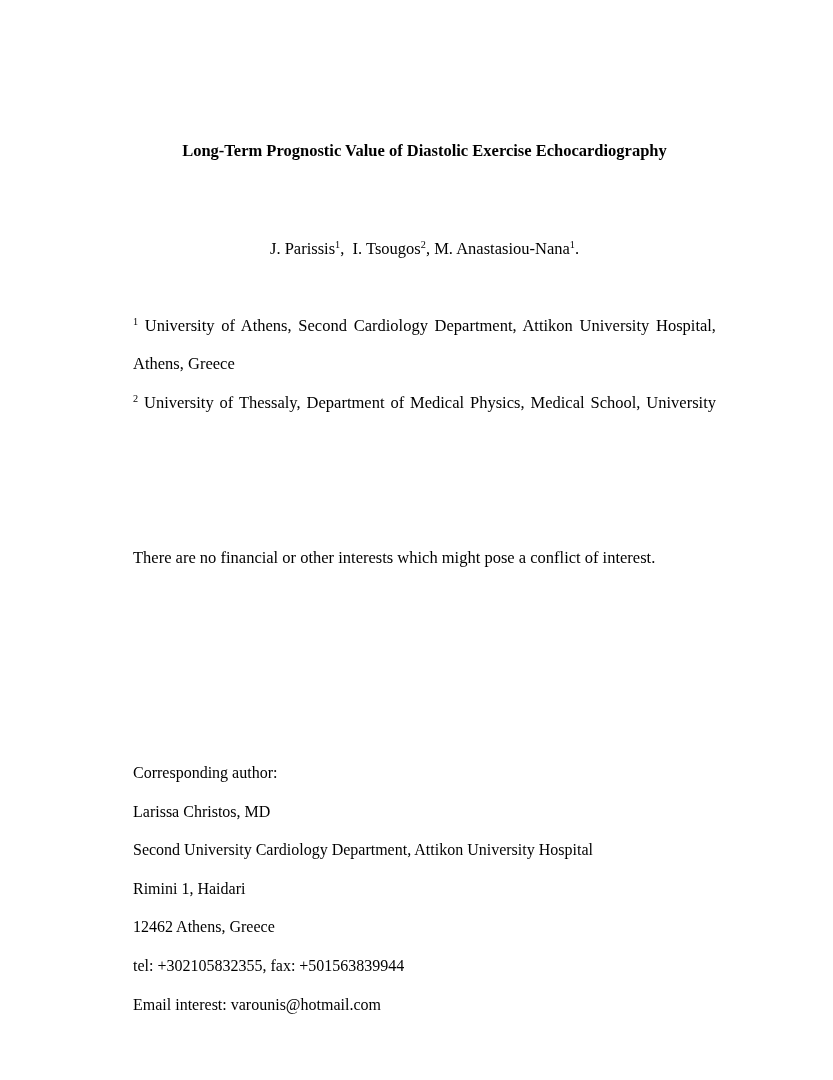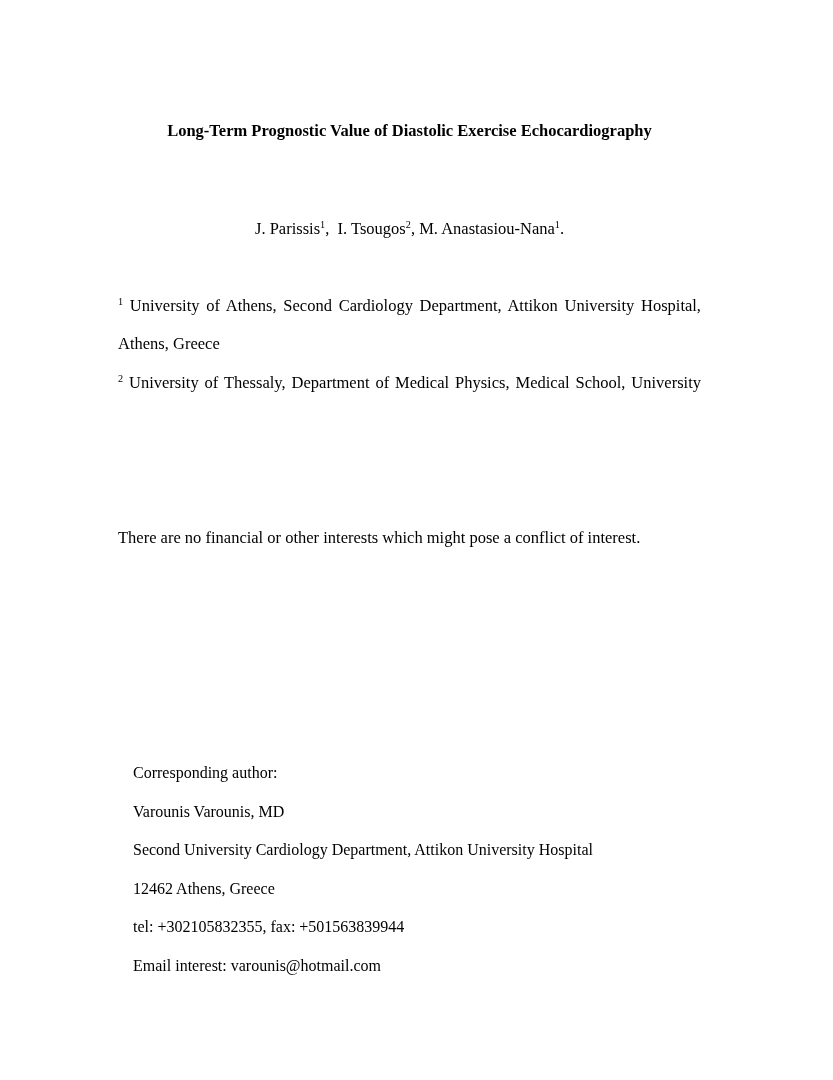--- a/index.html
+++ b/index.html
@@ -10,23 +10,24 @@
     color: #000000;
     position: relative;
     overflow: hidden;
   }
   .page {
     position: absolute; left: 0; top: 0;
     width: 833px; height: 1080px; background: #ffffff;
   }
   .line {
     position: absolute;
-    left: 118px; width: 583px;
+    left: 133px; width: 583px;
     font-size: 16.5px; line-height: 19px;
     white-space: nowrap;
+    margin-top: 20px;
   }
   .centered { text-align: center; }
   .title { font-weight: bold; }
   .justified-line { text-align: justify; text-align-last: justify; white-space: normal; font-family: Liberation Serif, serif; }
   sup {
     font-size: 0.62em;
     vertical-align: baseline;
     position: relative; top: -0.55em;
     line-height: 0;
   }
@@ -51,20 +52,21 @@
 
   <div class="line" style="top:334px">Athens, Greece</div>
 
   <div class="line justified-line" style="top:373px"><sup>2</sup> University of Thessaly, Department of Medical Physics, Medical School, University</div>
 
 
   <div class="line" style="top:528px">There are no financial or other interests which might pose a conflict of interest.</div>
 
   <div class="block" style="top:754px">
     <div class="row">Corresponding author:</div>
-    <div class="row">Varounis Varounis, MD</div>
+    <div class="row">Larissa Christos, MD</div>
     <div class="row">Second University Cardiology Department, Attikon University Hospital</div>
+    <div class="row">Rimini 1, Haidari</div>
     <div class="row">12462 Athens, Greece</div>
     <div class="row">tel: +302105832355, fax: +501563839944</div>
     <div class="row">Email interest: varounis@hotmail.com</div>
   </div>
 
 </div>
 
 </body></html>

